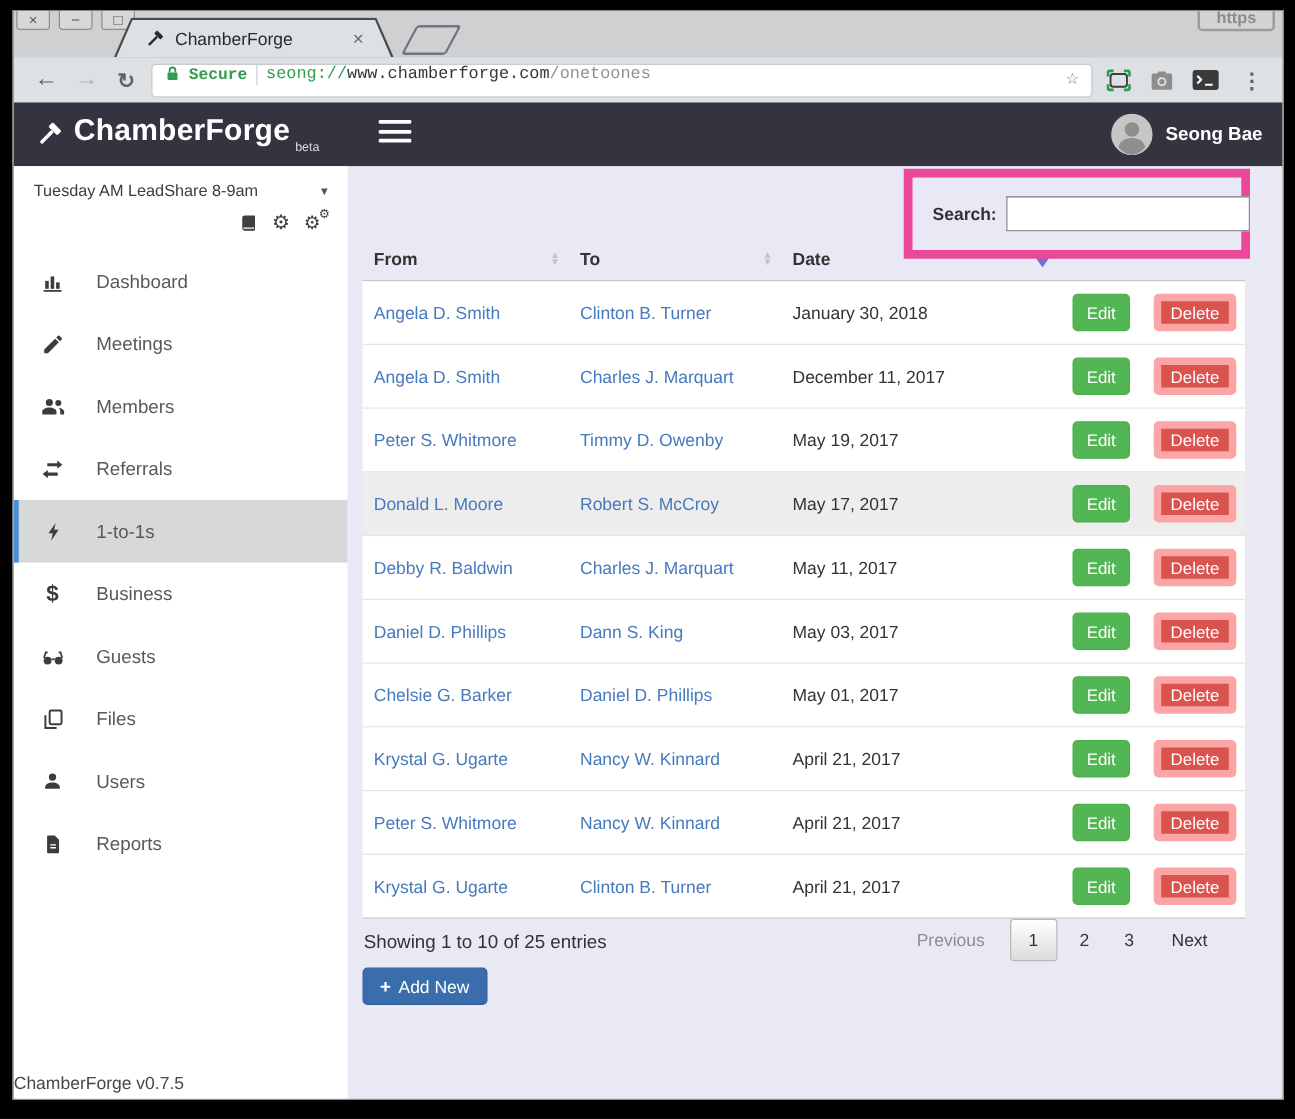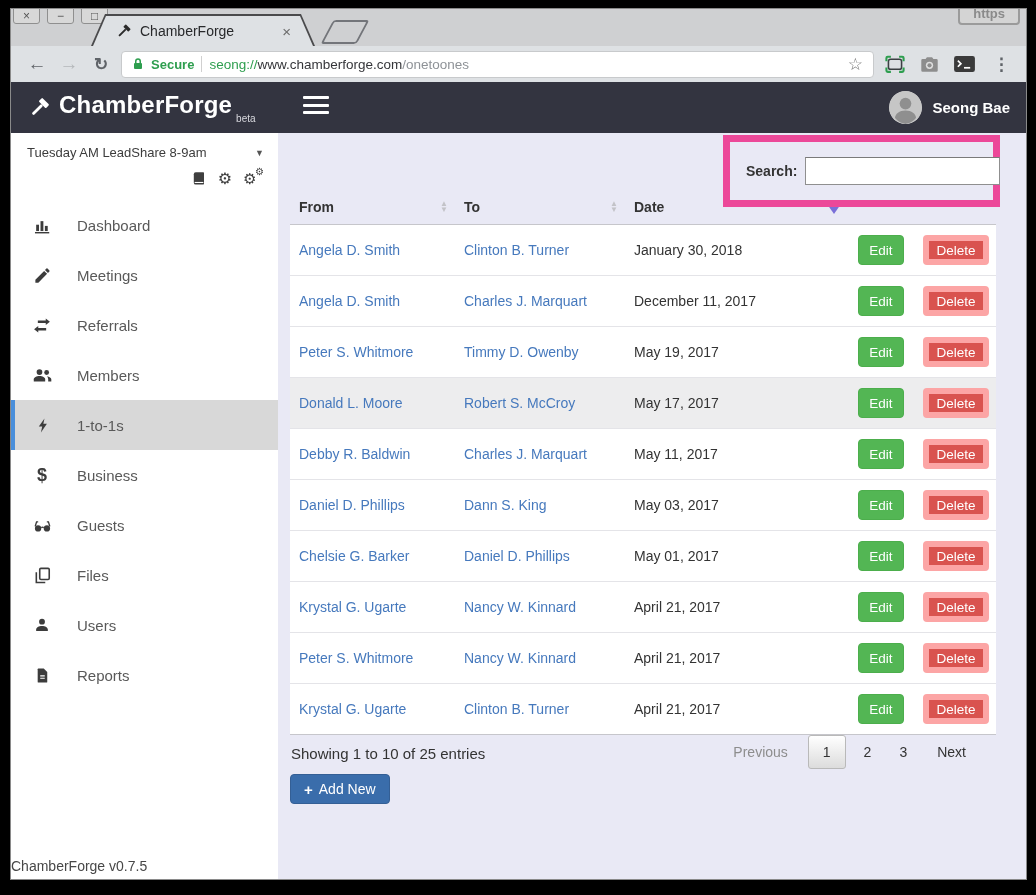--- a/index.html
+++ b/index.html
@@ -16,21 +16,21 @@
   .tab { position:absolute; left:82px; top:7px; width:220px; height:30px; background:#dee1e4; clip-path:polygon(13px 0, calc(100% - 13px) 0, 100% 100%, 0 100%); display:flex; align-items:center; padding:0 22px; gap:8px; }
   .tab-title { font-size:14px; color:#28292b; flex:1; white-space:nowrap; overflow:hidden; }
   .tab-close { color:#6c6c6c; font-size:15px; }
   .newtab-btn { position:absolute; left:316px; top:11px; width:36px; height:24px; border:2px solid #73757a; background:#cfd0d2; transform:skewX(-28deg); border-radius:3px; }
 
   
   .toolbar { position:relative; height:36px; background:#dee1e4; display:flex; align-items:center; padding:0 10px; }
   .nav-glyph { font-size:19px; color:#5f6368; width:32px; text-align:center; font-weight:bold; }
   .nav-glyph.disabled { color:#b4b7ba; }
   .reload-glyph { font-size:17px; }
-  .urlbar { flex:1; height:27px; background:#fff; border:1px solid #c8cacc; border-radius:4px; margin:0 10px 0 4px; display:flex; align-items:center; padding:0 10px; gap:7px; }
+  .urlbar { flex:1; height:27px; background:#fff; border:1px solid #c8cacc; border-radius:4px; margin:0 10px 0 4px; display:flex; padding:0 10px; gap:7px;font-family:Liberation Mono, monospace; }
   .secure-label { color:#2e9e4f; font-size:13px; font-weight:bold; }
   .url-sep { width:1px; height:16px; background:#d0d0d0; }
   .url-text { font-size:13.5px; color:#202124; white-space:nowrap; }
   .url-scheme { color:#2e9e4f; }
   .url-host { color:#35363a; }
   .url-path { color:#8e9297; }
   .url-star { margin-left:auto; font-size:17px; color:#757575; }
   .ext-icons { display:flex; align-items:center; gap:13px; padding-right:2px; }
   .menu-dots { font-size:17px; color:#5f6368; font-weight:bold; padding:0 4px; }
 
@@ -240,37 +240,37 @@
         <div class="nav-item">
           <span class="nav-icon">
             <svg width="19" height="19" viewBox="0 0 24 24" fill="#3c3c3c">
                 <path d="M3 17.25V21h3.75L17.81 9.94l-3.75-3.75L3 17.25zM20.71 7.04c.39-.39.39-1.02 0-1.41l-2.34-2.34a1 1 0 00-1.41 0l-1.83 1.83 3.75 3.75 1.83-1.83z"></path>
               </svg>
           </span>
           <span class="nav-label">Meetings</span>
         </div>
         <div class="nav-item">
           <span class="nav-icon">
-            <svg width="20" height="17" viewBox="0 0 24 20" fill="#3c3c3c">
-                <path d="M16.5 1.5L21.5 5.5l-5 4V7H7V4h9.5z"></path>
-                <path d="M7.5 10.5l-5 4 5 4V16H17v-3H7.5z"></path>
-              </svg>
-          </span>
-          <span class="nav-label">Referrals</span>
-        </div>
-        <div class="nav-item">
-          <span class="nav-icon">
             <svg width="21" height="19" viewBox="0 0 24 22" fill="#3c3c3c">
                 <circle cx="8.5" cy="7" r="3.3"></circle>
                 <path d="M8.5 11.6c-3.4 0-6.6 1.7-6.6 3.7V18h13.2v-2.7c0-2-3.2-3.7-6.6-3.7z"></path>
                 <circle cx="16.8" cy="7.5" r="2.8"></circle>
                 <path d="M17.3 11.8c2.6.5 4.9 1.9 4.9 3.5V18h-3.6v-2.7c0-1.3-.5-2.5-1.3-3.5z"></path>
               </svg>
           </span>
           <span class="nav-label">Members</span>
+        </div>
+        <div class="nav-item">
+          <span class="nav-icon">
+            <svg width="20" height="17" viewBox="0 0 24 20" fill="#3c3c3c">
+                <path d="M16.5 1.5L21.5 5.5l-5 4V7H7V4h9.5z"></path>
+                <path d="M7.5 10.5l-5 4 5 4V16H17v-3H7.5z"></path>
+              </svg>
+          </span>
+          <span class="nav-label">Referrals</span>
         </div>
         <div class="nav-item active">
           <span class="nav-icon">
             <svg width="17" height="19" viewBox="0 0 24 24" fill="#3c3c3c">
                 <path d="M14.8 2l-8 11.5h4.8L9.8 22l8.4-12.5h-5L14.8 2z"></path>
               </svg>
           </span>
           <span class="nav-label">1-to-1s</span>
         </div>
         <div class="nav-item">

